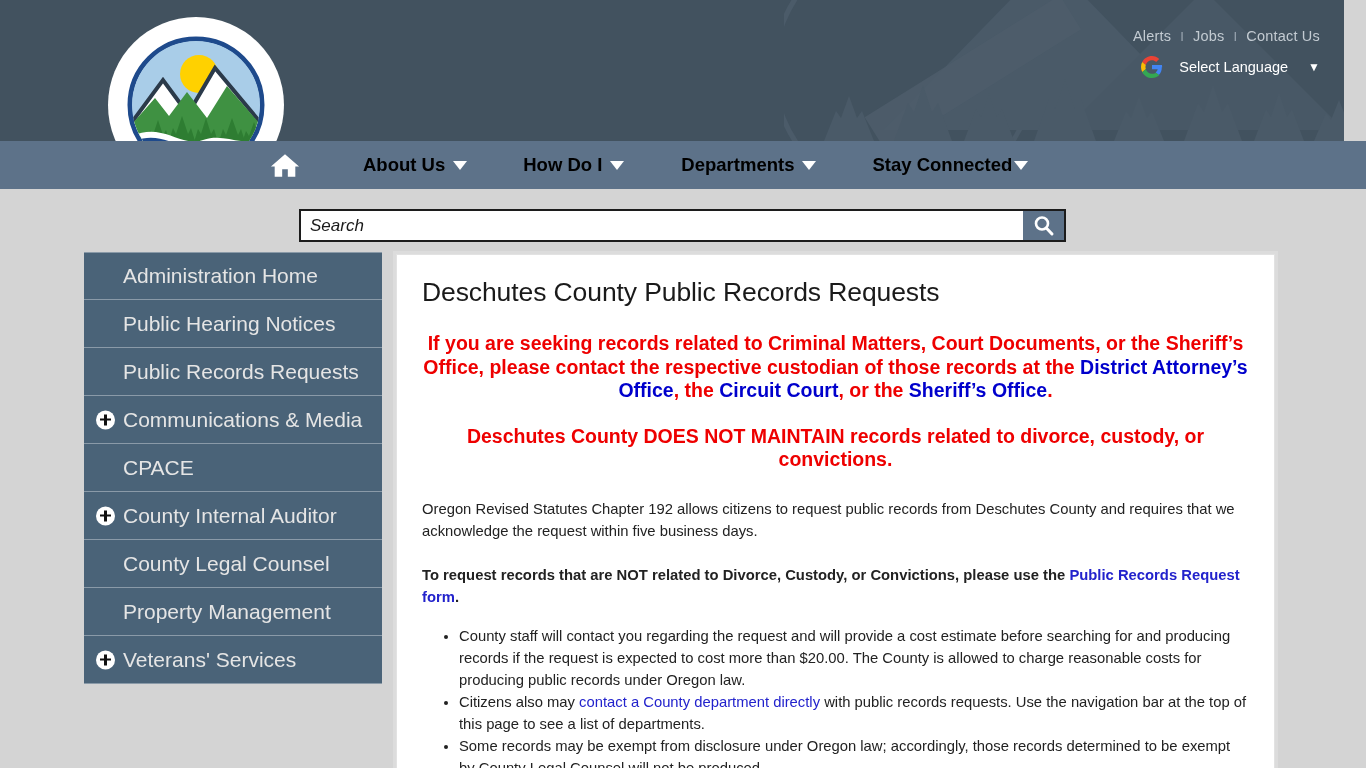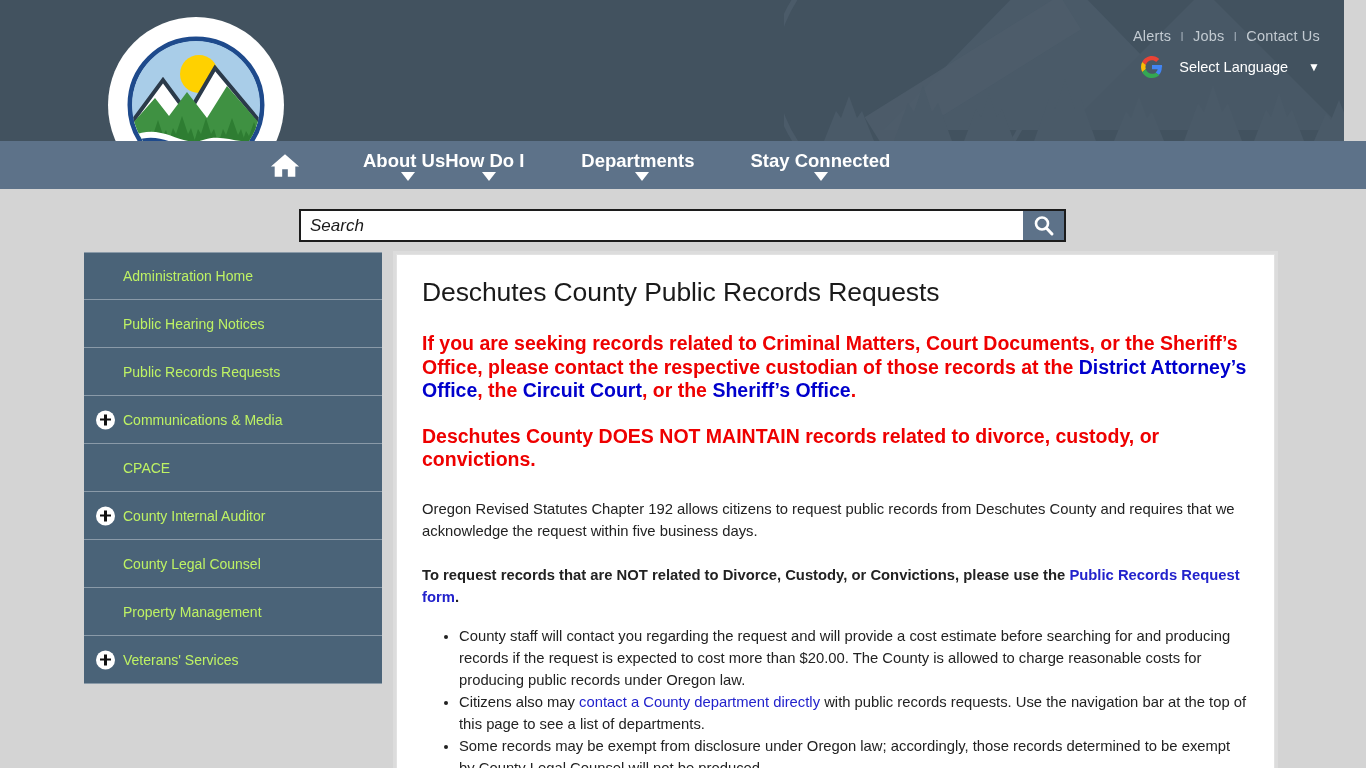--- a/index.html
+++ b/index.html
@@ -57,27 +57,26 @@
   
   .nav {
     position: relative;
     width: 1366px; height: 48px;
     background: #5d7289;
     display: flex; align-items: center;
     z-index: 5;
   }
   .nav-home { margin-left: 270px; display:flex; align-items:center; }
   .nav-item {
-    color: #ffffff;
+    color: #000000;
     font-size: 18.5px;
     font-weight: bold;
     display: flex; align-items: center;
     white-space: nowrap;
     cursor: pointer;
-    flex-direction: column;
   }
   .nav-caret {
     display: inline-block;
     margin-left: 8px;
     width: 0; height: 0;
     border-left: 7px solid transparent;
     border-right: 7px solid transparent;
     border-top: 9px solid #ffffff;
   }
   .nav-caret.tight { margin-left: 2px; }
@@ -127,22 +126,22 @@
     position: absolute;
     left: 84px; top: 3px;
     width: 298px;
   }
   .side-item {
     position: relative;
     height: 48px;
     background: #4a6378;
     border-bottom: 1px solid #8a9aa8;
     display: flex; align-items: center;
-    color: #bef264;
-    font-size: 14px;
+    color: #e5e5e5;
+    font-size: 21px;
     cursor: pointer;
     padding-left: 39px;
   }
   .side-item:first-child { border-top: 1px solid #8a9aa8; }
   .side-item.has-plus { padding-left: 39px; }
   .plus-icon {
     position: absolute;
     left: 12px; top: 50%;
     transform: translateY(-50%);
     width: 19px; height: 19px;
@@ -171,21 +170,21 @@
   }
   .content h1 {
     margin: 0 0 24px 0;
     font-size: 26.5px;
     font-weight: normal;
     color: #1a1a1a;
     letter-spacing: -0.1px;
   }
   .alert-1, .alert-2 {
     margin: 0;
-    text-align: left;
+    text-align: center;
     color: #ee0000;
     font-weight: bold;
     font-size: 19.5px;
     line-height: 23.5px;
   }
   .alert-2 { margin-top: 22px; }
   .alert-1 .blue, .alert-2 .blue { color: #0000cc; }
 
   .para {
     margin: 26px 0 0 0;
@@ -287,21 +286,21 @@
 <div class="nav">
   <div class="nav-home">
     <svg width="30" height="27" viewBox="0 0 32 28">
       <path d="M16 2 L31 15 L27 15 L27 26 L19 26 L19 18 L13 18 L13 26 L5 26 L5 15 L1 15 Z" fill="#ffffff"></path>
     </svg>
   </div>
   <div class="nav-item" style="margin-left:63px;">
     <span>About Us</span>
     <span class="nav-caret"></span>
   </div>
-  <div class="nav-item" style="text-align:center;">
+  <div class="nav-item" style="margin-left:56px;text-align:center;">
     <span>How Do I</span>
     <span class="nav-caret"></span>
   </div>
   <div class="nav-item" style="margin-left:57px;">
     <span>Departments</span>
     <span class="nav-caret"></span>
   </div>
   <div class="nav-item" style="margin-left:56px;">
     <span>Stay Connected</span>
     <span class="nav-caret tight"></span>

